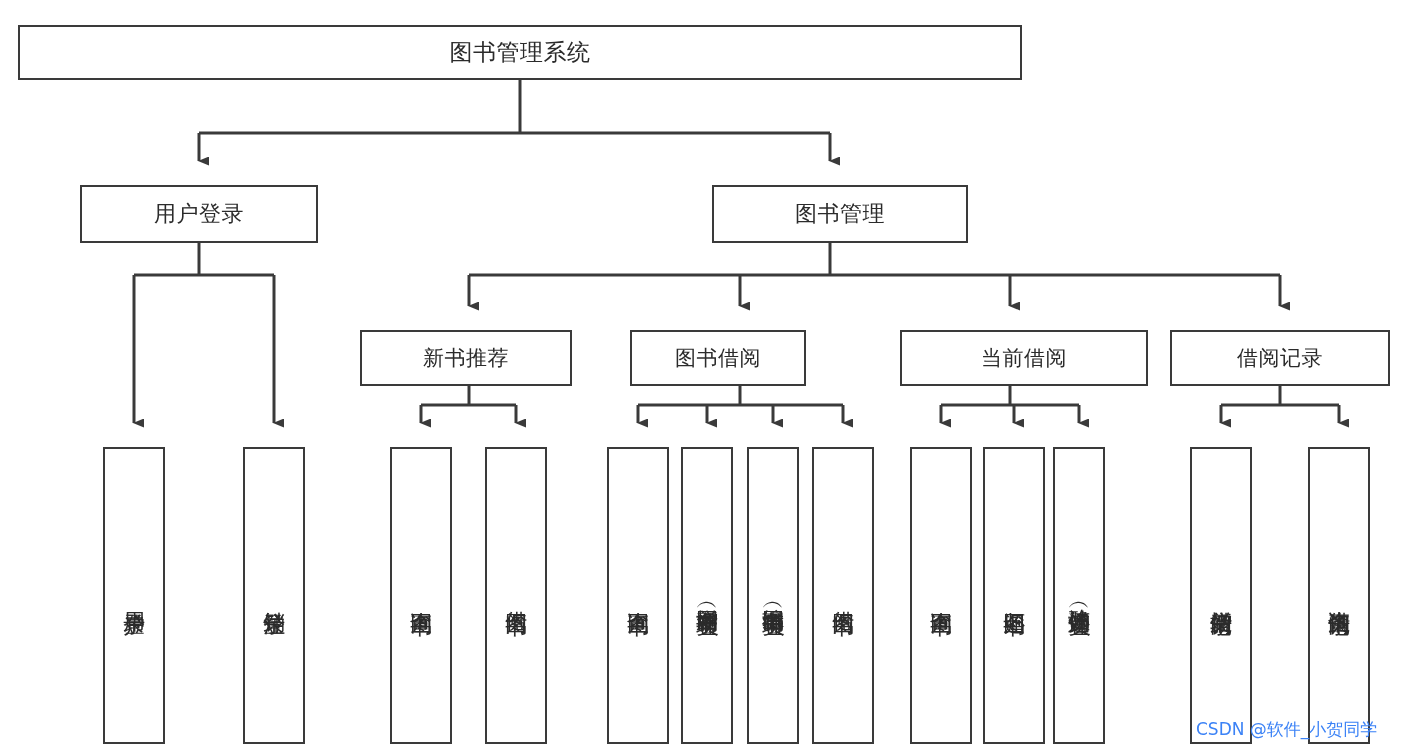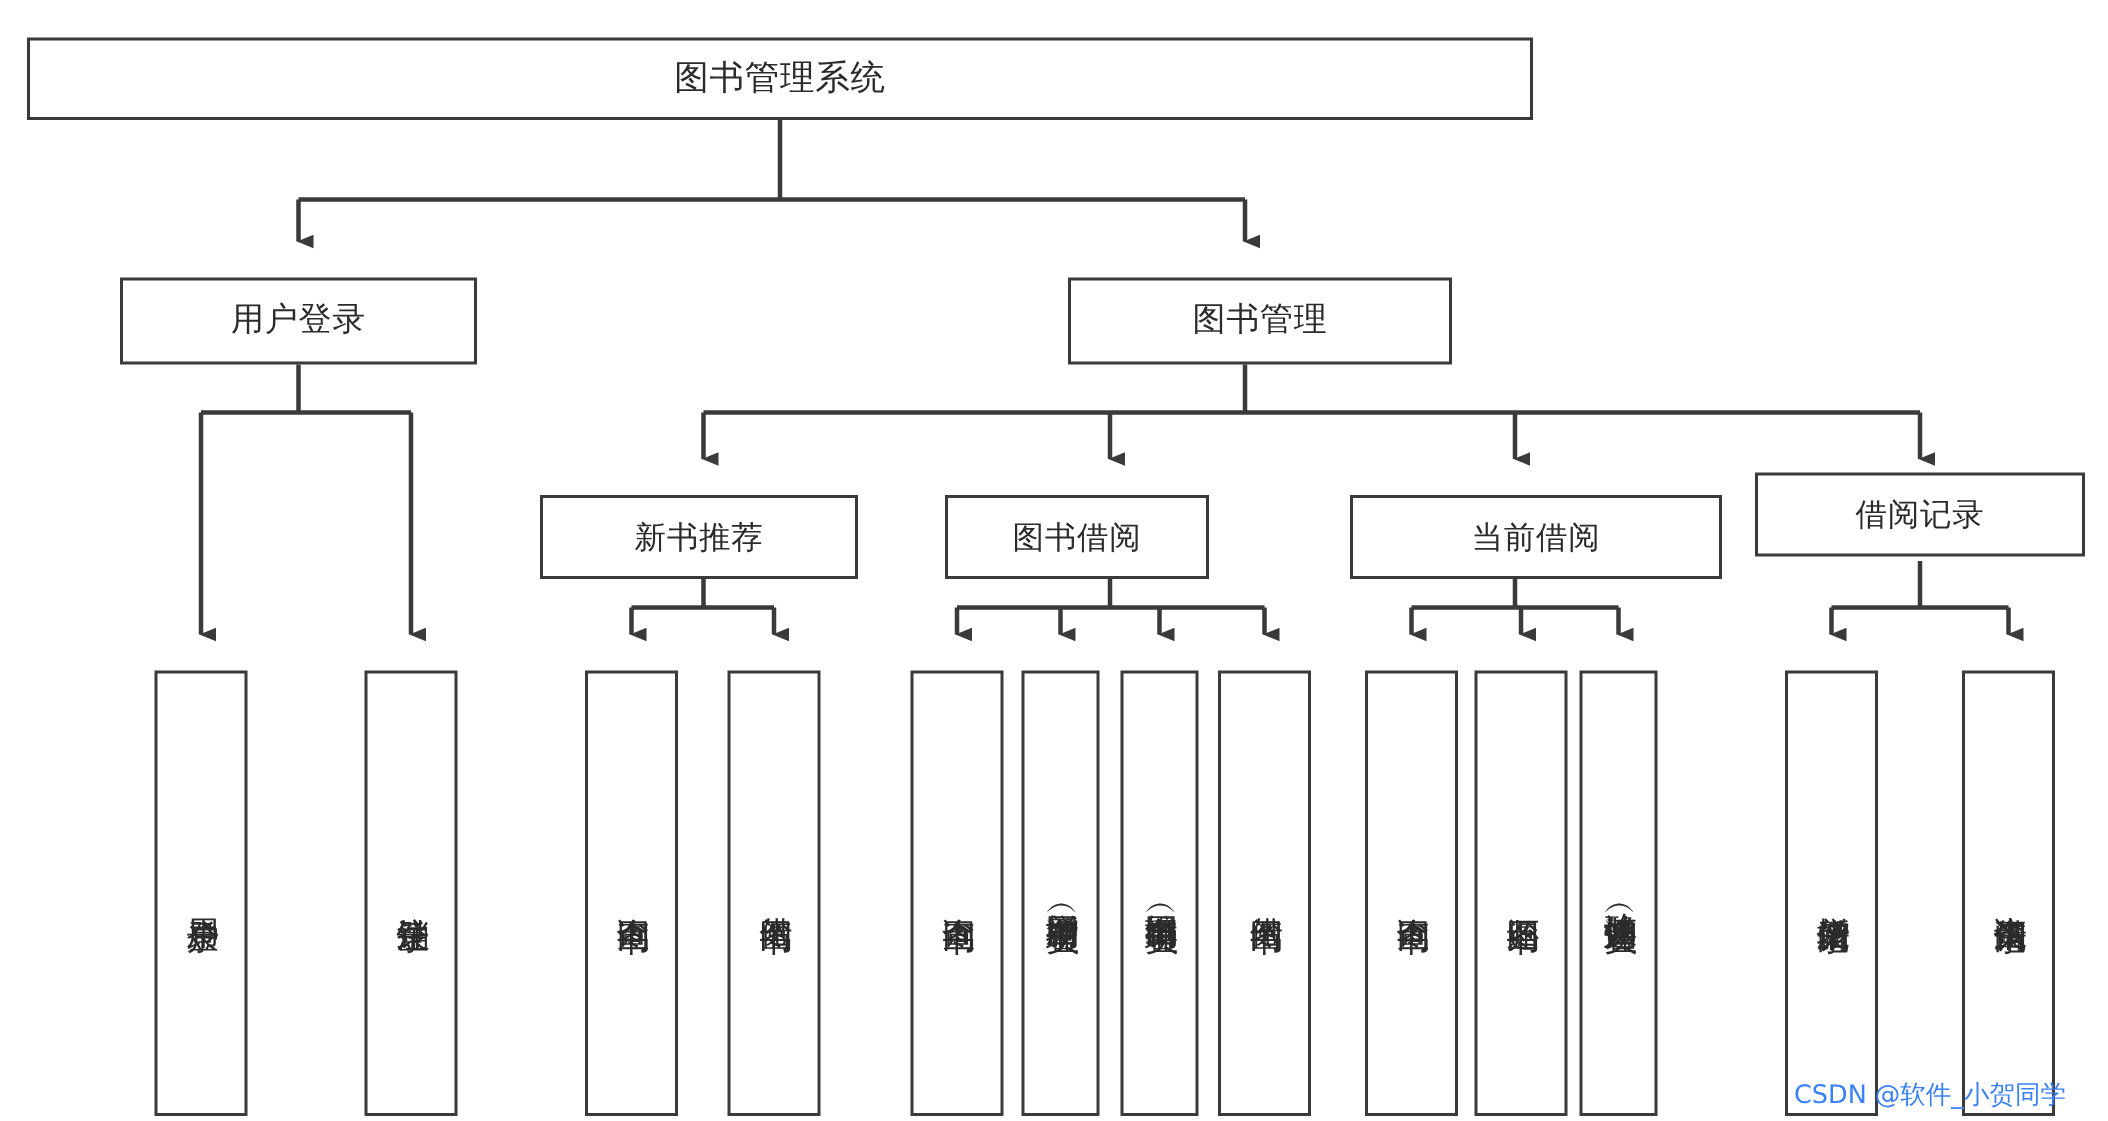--- a/index.html
+++ b/index.html
@@ -132,21 +132,21 @@
 
   <div class="node-box node-l2" style="left: 360px; top: 318px; width: 212px; height: 56px;">
     <span class="node-label">新书推荐</span>
   </div>
   <div class="node-box node-l2" style="left: 630px; top: 318px; width: 176px; height: 56px;">
     <span class="node-label">图书借阅</span>
   </div>
   <div class="node-box node-l2" style="left: 900px; top: 318px; width: 248px; height: 56px;">
     <span class="node-label">当前借阅</span>
   </div>
-  <div class="node-box node-l2" style="left: 1170px; top: 303px; width: 220px; height: 56px;">
+  <div class="node-box node-l2" style="left: 1170px; top: 318px; width: 220px; height: 56px;">
     <span class="node-label">借阅记录</span>
   </div>
 
   <div class="node-box node-leaf" style="left: 103px; top: 435px; width: 62px; height: 297px;">
     <span class="node-label">用户登录</span>
   </div>
   <div class="node-box node-leaf" style="left: 243px; top: 435px; width: 62px; height: 297px;">
     <span class="node-label">注销登录</span>
   </div>
   <div class="node-box node-leaf" style="left: 390px; top: 435px; width: 62px; height: 297px;">

